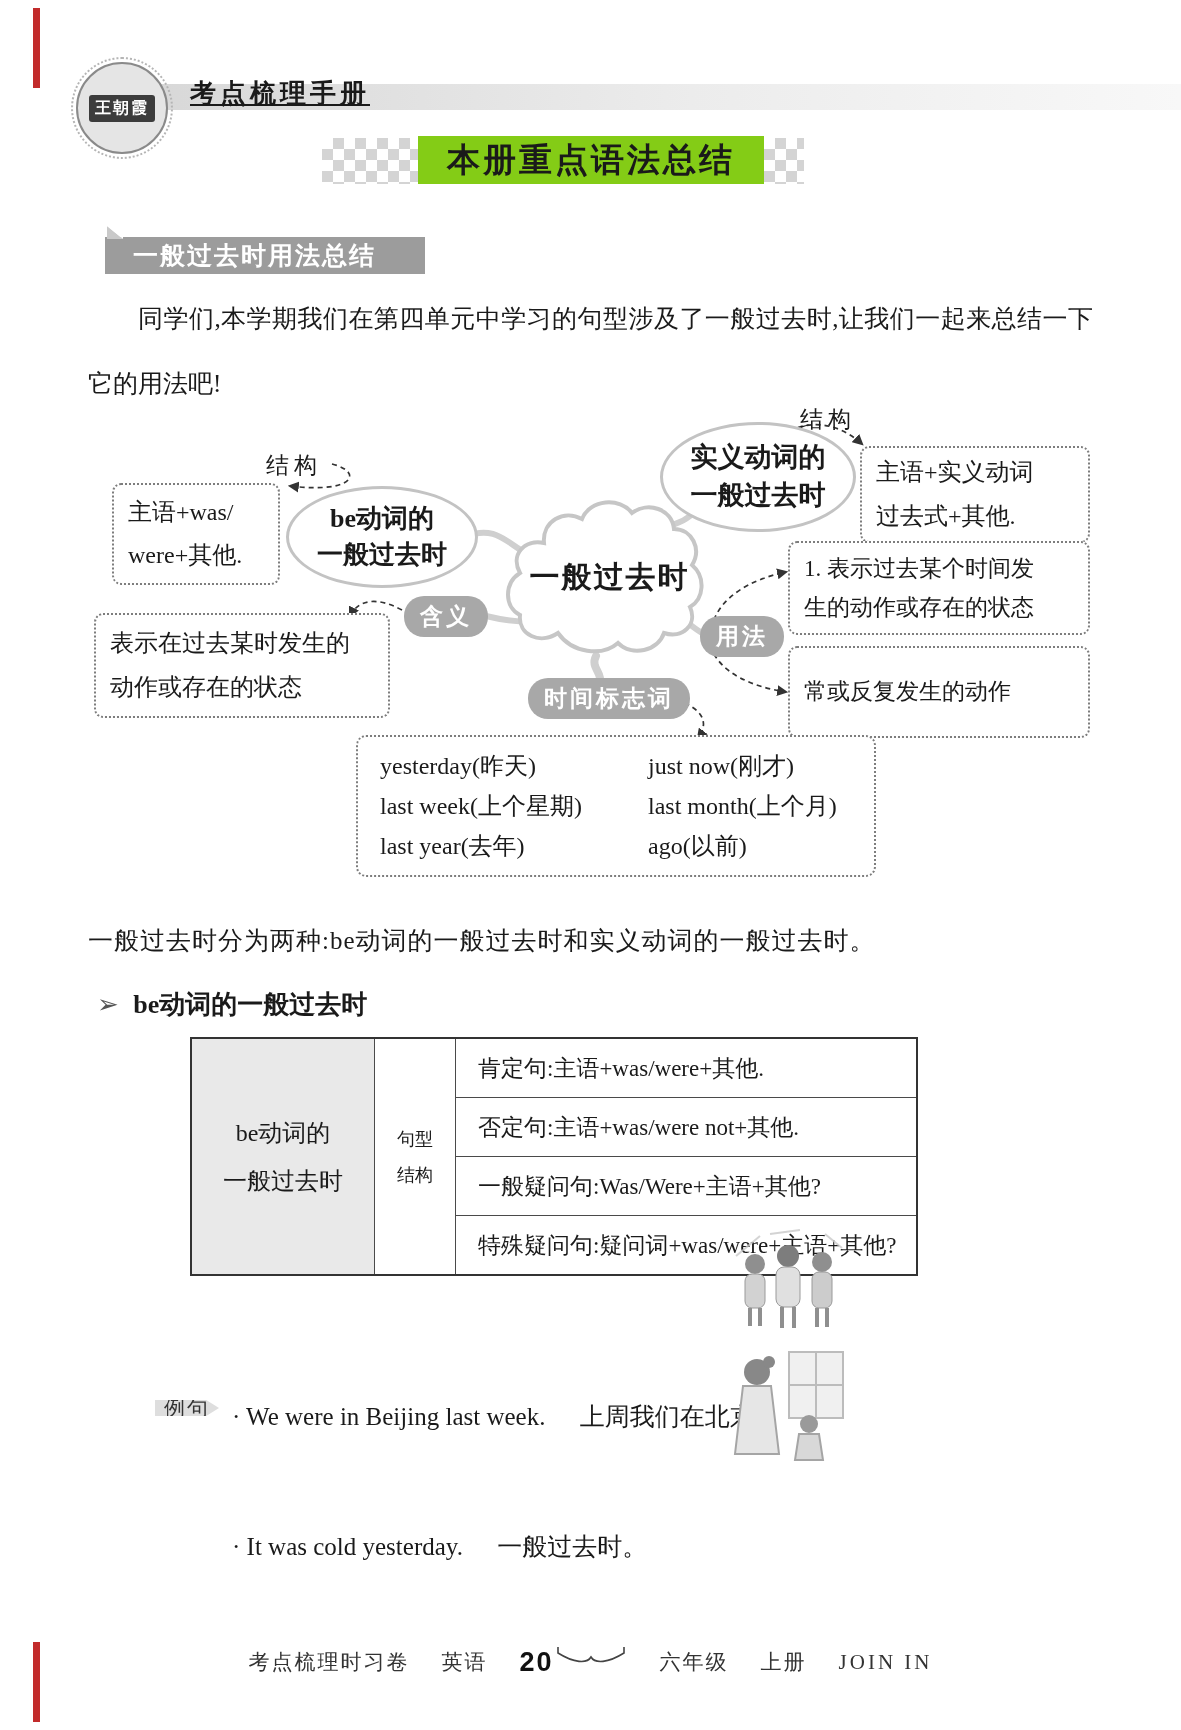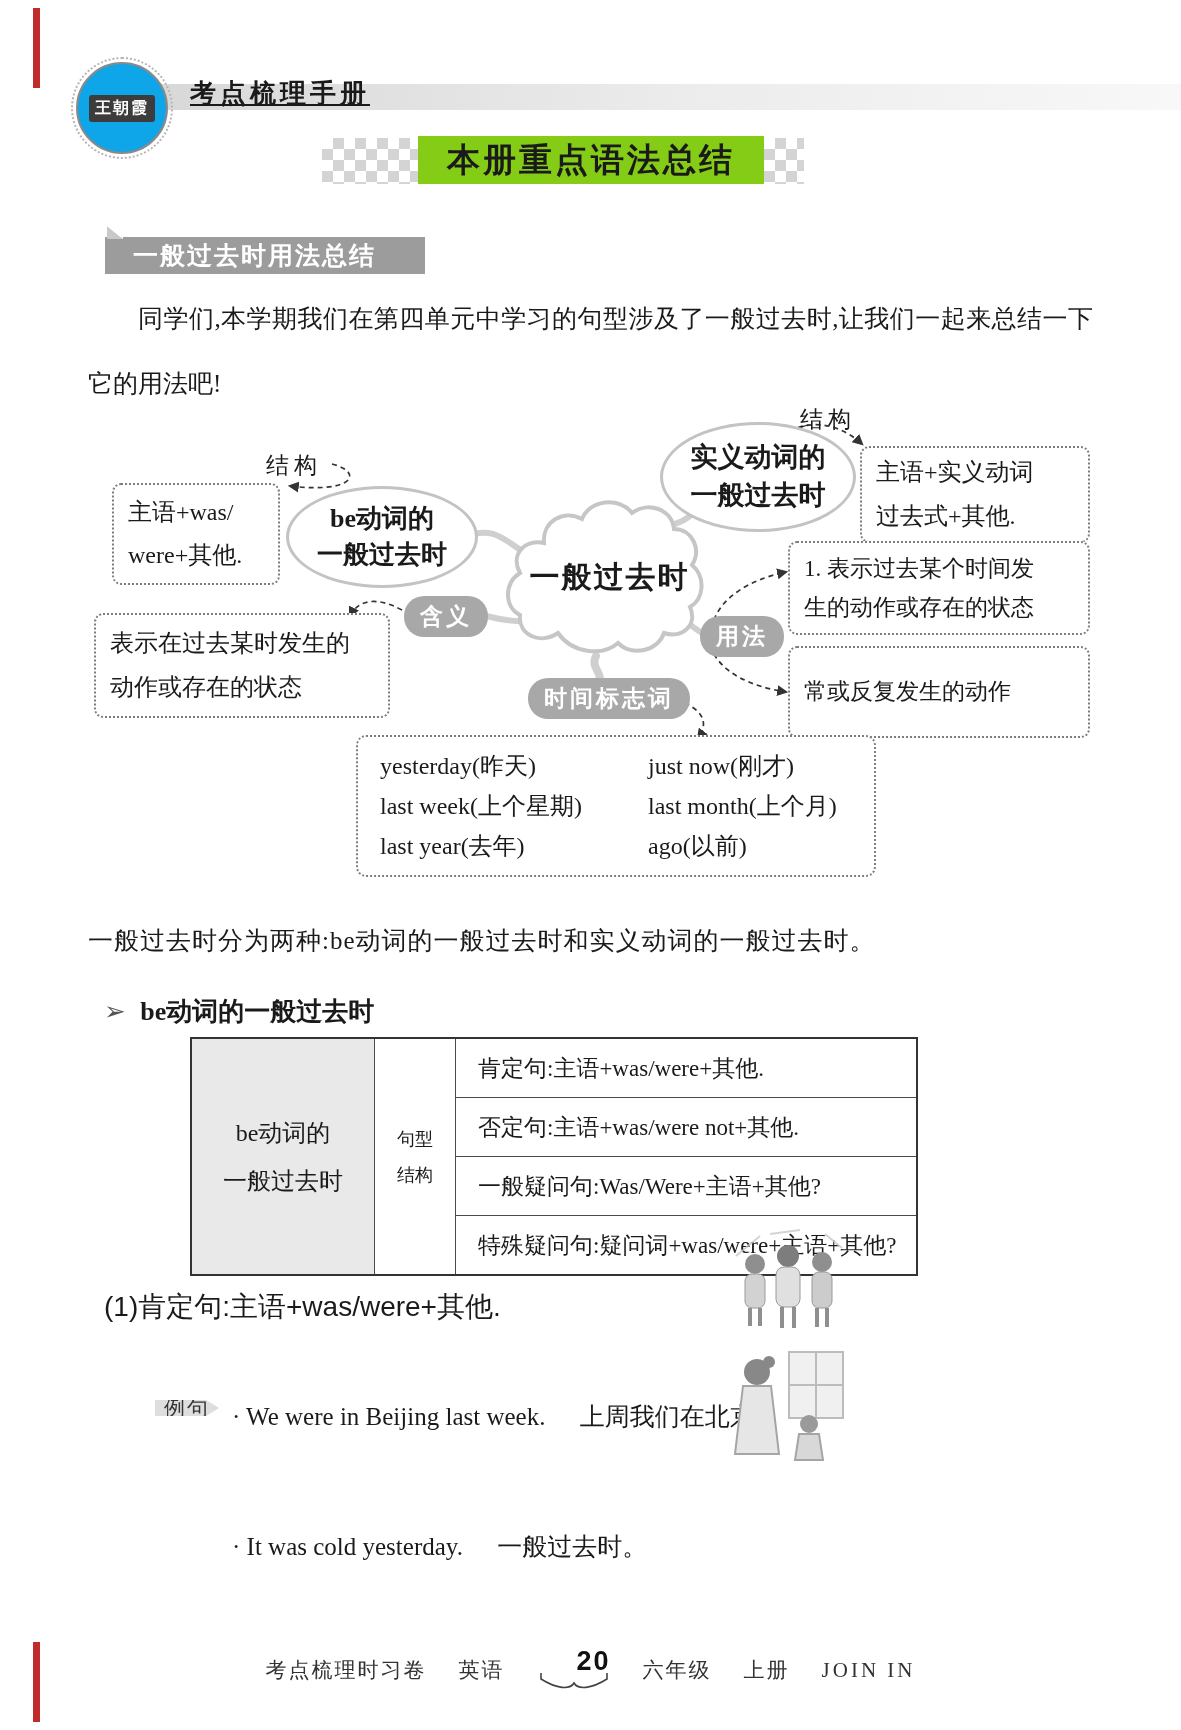--- a/index.html
+++ b/index.html
@@ -8,21 +8,21 @@
 
   
   .print-mark{position:absolute;left:33px;width:7px;height:80px;background:#c22b2b;}
   .print-mark.top{top:8px;}
   .print-mark.bottom{top:1642px;}
 
   
   .brand-bar{position:absolute;left:96px;top:84px;right:0;height:26px;
              background:linear-gradient(90deg,#d6d6d6 0%,#ececec 55%,#f8f8f8 100%);}
   .logo{position:absolute;left:76px;top:62px;width:88px;height:88px;border-radius:50%;
-        border:2px solid #8a8a8a;outline:2px dotted #b5b5b5;outline-offset:3px;background:#0ea5e9;
+        border:2px solid #8a8a8a;outline:2px dotted #b5b5b5;outline-offset:3px;background:#e5e5e5;
         display:flex;flex-direction:column;align-items:center;justify-content:center;z-index:2;}
   .logo-name{background:#3c3c3c;color:#fff;font-family:"Liberation Sans",sans-serif;font-weight:bold;
              font-size:16px;padding:3px 6px;border-radius:3px;letter-spacing:2px;}
   .brand{position:absolute;left:190px;top:76px;font-size:26px;font-weight:bold;letter-spacing:4px;z-index:2;text-decoration:underline;}
 
   
   .title-row{position:absolute;left:0;top:136px;width:100%;height:48px;}
   .checker{position:absolute;top:2px;height:46px;
            background:conic-gradient(#d4d4d4 25%,transparent 0 50%,#d4d4d4 0 75%,transparent 0);
            background-size:22px 22px;}
@@ -59,21 +59,21 @@
            font-weight:bold;font-size:23px;border-radius:20px;padding:5px 16px;z-index:3;letter-spacing:3px;}
   .mm-cloud-text{position:absolute;left:512px;top:125px;width:195px;height:165px;display:flex;
                  flex-direction:row;align-items:center;justify-content:center;font-weight:bold;
                  font-size:30px;line-height:1.55;z-index:2;letter-spacing:2px;}
   .mm-timebox{position:absolute;left:356px;top:365px;width:520px;height:142px;border:2px dotted #7d7d7d;
               border-radius:10px;background:#fff;display:grid;grid-template-columns:268px 1fr;
               align-content:center;row-gap:8px;padding:10px 10px 10px 22px;font-size:24px;z-index:2;
               box-sizing:border-box;}
 
   .summary{position:absolute;left:88px;top:924px;margin:0;font-size:25px;font-weight:normal;letter-spacing:1px;}
-  .be-head{position:absolute;left:88px;top:978px;margin:16px;font-size:26px;font-weight:bold;}
+  .be-head{position:absolute;left:88px;top:978px;margin:9px;font-size:26px;font-weight:bold;}
   .be-head .bullet{font-family:"DejaVu Sans",sans-serif;color:#555;margin-right:8px;font-weight:normal;}
 
   
   .grammar-table{position:absolute;left:190px;top:1037px;border-collapse:collapse;font-size:23px;
                  border:2.5px solid #333;}
   .grammar-table td{border:1.6px solid #4a4a4a;}
   .grammar-table .c1{width:180px;background:#e9e9e9;text-align:center;font-size:24px;line-height:2.0;}
   .grammar-table .c2{width:78px;text-align:center;font-size:18px;line-height:2.0;}
   .grammar-table .c3{width:437px;height:56px;padding-left:22px;}
 
@@ -86,21 +86,21 @@
   .ex-line{position:absolute;left:232px;margin:0;font-size:25px;white-space:nowrap;}
   .ex-line .zh{margin-left:28px;}
   .ex1{top:1400px;} .ex2{top:1530px;}
   .illus{position:absolute;}
   .illus1{left:730px;top:1226px;}
   .illus2{left:727px;top:1346px;}
 
   
   .footer{position:absolute;left:0;right:0;top:1648px;display:flex;align-items:center;justify-content:center;
           gap:32px;font-size:21px;color:#333;letter-spacing:2px;}
-  .foot-book{display:flex;flex-direction:column;align-items:flex-end;}
+  .foot-book{display:flex;flex-direction:row;align-items:flex-start;}
   .foot-num{font-family:"Liberation Sans",sans-serif;font-weight:bold;font-size:27px;line-height:1;color:#111;}
   .foot-book svg{margin-top:-3px;}
   .foot-pub{letter-spacing:3px;}
 </style>
 </head>
 <body>
 
 <div class="page">
 
   <div class="print-mark top"></div>
@@ -244,21 +244,20 @@
     </tr>
     <tr>
       <td class="c3">一般疑问句:Was/Were+主语+其他?</td>
     </tr>
     <tr>
       <td class="c3">特殊疑问句:疑问词+was/were+主语+其他?</td>
     </tr>
   </tbody>
     </table>
 
-  <p class="point1">(1)肯定句:主语+was/were+其他.</p>
 
   <div class="ex-badge">例句</div>
 
   <p class="ex-line ex1">
     <span class="en">· We were in Beijing last week.</span>
     <span class="zh">上周我们在北京。</span>
   </p>
 
   <p class="ex-line ex2">
     <span class="en">· It was cold yesterday.</span>

